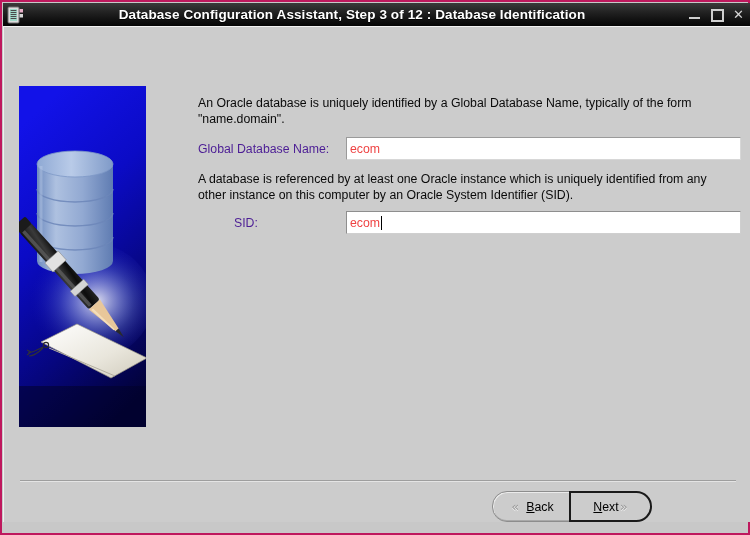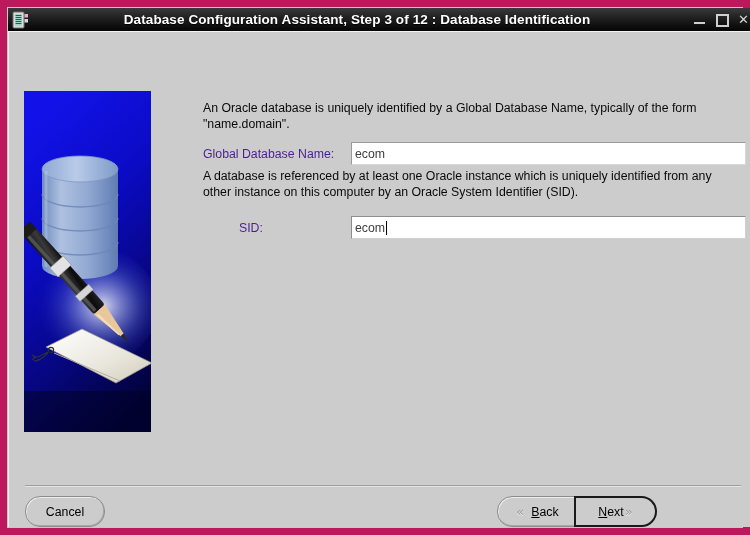--- a/index.html
+++ b/index.html
@@ -15,21 +15,21 @@
   }
 
   
   #window {
     position: absolute;
     left: 0; top: 0;
     width: 750px;
     height: 535px;
     box-sizing: border-box;
     background: #c8c8c8;
-    border: 7px solid #be185d;
+    border: 2px solid #be185d;
     text-decoration: underline;
   }
 
   
   #titlebar {
     position: absolute;
     left: 1px; top: 1px;
     width: 748px;
     height: 23px;
     background: linear-gradient(to bottom, #3a3a3a 0%, #232323 38%, #101010 75%, #050505 100%);
@@ -115,21 +115,21 @@
     width: 543px;
   }
   .para {
     color: #0a0a0a;
     font-size: 12.3px;
     line-height: 16px;
     margin: 0;
     white-space: pre-line;
   }
   #para1 { position: absolute; left: 0; top: 28px; width: 540px; }
-  #para2 { position: absolute; left: 0; top: 96px; width: 530px; }
+  #para2 { position: absolute; left: 0; top: 104px; width: 530px; }
 
   .field-label {
     position: absolute;
     color: #4c1d95;
     font-size: 12.3px;
     line-height: 16px;
     white-space: nowrap;
   }
   #label-gdn { left: 0; top: 74px; }
   #label-sid { left: 0; top: 148px; margin-left: 36px; }
@@ -139,21 +139,21 @@
     box-sizing: border-box;
     height: 23px;
     background: #ffffff;
     border: 1px solid #9a9a9a;
     border-right-color: #d7d7d7;
     border-bottom-color: #d7d7d7;
     display: flex;
     align-items: center;
     padding-left: 3px;
     font-size: 12.3px;
-    color: #404040;
+    color: #ef4444;
     font-family: "Liberation Sans", sans-serif;
   }
   #field-gdn {
     left: 148px;
     top: 70px;
     width: 395px;
   }
   #field-sid {
     left: 148px;
     top: 144px;
@@ -362,21 +362,20 @@
 
       <div class="field-label" id="label-sid">SID:</div>
       <div class="textfield" id="field-sid">
         <span>ecom</span>
           <span class="caret"></span>
       </div>
     </div>
 
     <div id="separator"></div>
 
-    <div class="pillbtn" id="btn-cancel">Cancel</div>
 
     <div id="navgroup">
       <div id="btn-back">
         <span class="chev">«</span>
         <span><span class="mn">B</span><span>ack</span></span>
       </div>
       <div id="btn-next">
         <span><span class="mn">N</span><span>ext</span></span>
         <span class="chev">»</span>
       </div>

